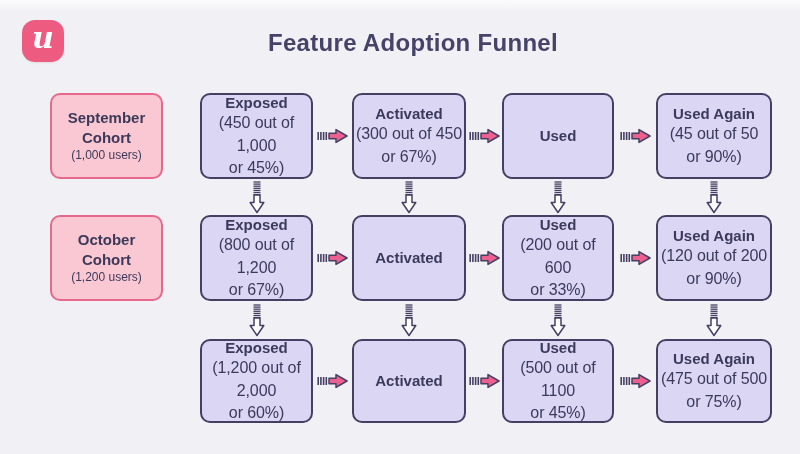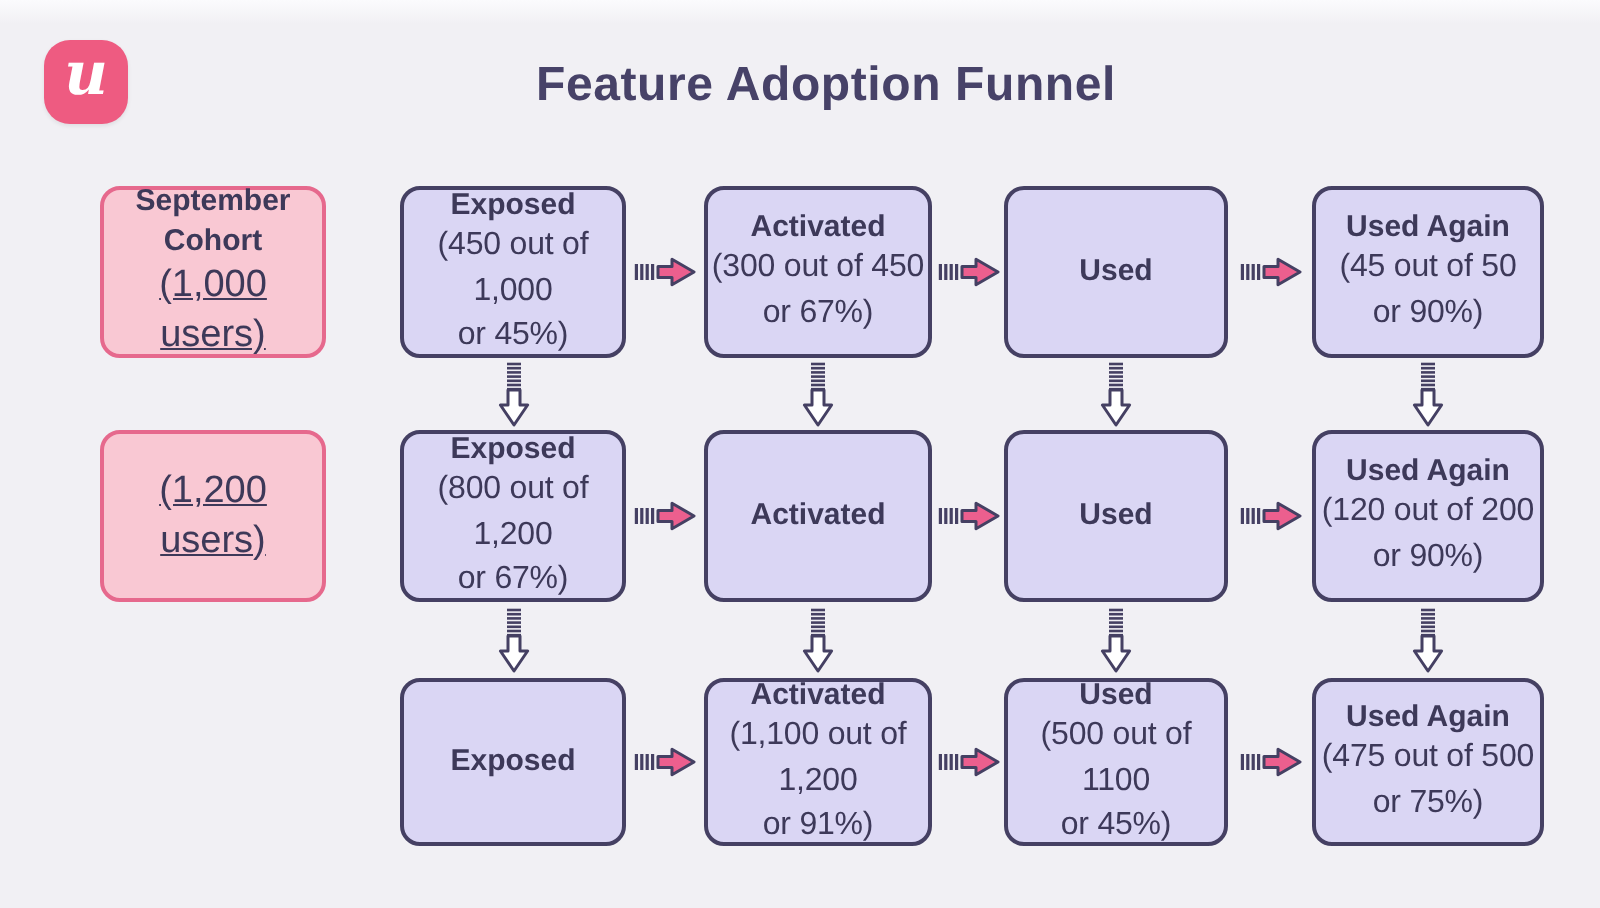--- a/index.html
+++ b/index.html
@@ -26,21 +26,21 @@
     position:absolute;left:50px;top:93px;display:grid;
     grid-template-columns:113px 37px 113px 39px 114px 36px 112px 42px 116px;
     grid-template-rows:86px 36px 86px 38px 84px;
   }
   .cohort{
     background:#f9c8d3;border:2px solid #e6698d;border-radius:10px;
     display:flex;flex-direction:column;align-items:center;justify-content:center;
     text-align:center;color:#3d3959;box-sizing:border-box;padding:2px 16px;
   }
   .c-name{font-weight:700;font-size:15px;line-height:1.3;}
-  .c-users{font-size:19px;line-height:1.3;margin-top:1px;text-decoration:underline;}
+  .c-users{font-size:12px;line-height:1.3;margin-top:1px;}
   .stage{
     background:#dad6f4;border:2px solid #454063;border-radius:10px;
     display:flex;flex-direction:column;align-items:center;justify-content:center;
     text-align:center;color:#3d3959;box-sizing:border-box;padding:14px 1px;
   }
   .s-label{font-weight:700;font-size:15px;line-height:1.3;}
   .s-detail{font-size:16px;line-height:1.4;margin-top:0;white-space:pre-line;letter-spacing:-0.1px;}
   .harrow,.darrow{display:flex;align-items:center;justify-content:center;}
   .defs{position:absolute;width:0;height:0;overflow:hidden;}
 </style>
@@ -132,20 +132,21 @@
           <use href="#down-arrow"></use>
         </svg>
     </div>
     <div class="darrow" style="grid-area:2/9">
       <svg width="20" height="33">
           <use href="#down-arrow"></use>
         </svg>
     </div>
 
     <div class="cohort" style="grid-area:3/1">
+      <div class="c-name">October Cohort</div>
       <div class="c-users">(1,200 users)</div>
     </div>
     <div class="stage" style="grid-area:3/3">
       <div class="s-label">Exposed</div>
       <div class="s-detail">(800 out of 1,200
 or 67%)</div>
     </div>
     <div class="harrow" style="grid-area:3/4">
       <svg width="31" height="18">
           <use href="#right-arrow"></use>
@@ -154,20 +155,22 @@
     <div class="stage" style="grid-area:3/5">
       <div class="s-label">Activated</div>
     </div>
     <div class="harrow" style="grid-area:3/6">
       <svg width="31" height="18">
           <use href="#right-arrow"></use>
         </svg>
     </div>
     <div class="stage" style="grid-area:3/7">
       <div class="s-label">Used</div>
+      <div class="s-detail">(200 out of 600
+or 33%)</div>
     </div>
     <div class="harrow" style="grid-area:3/8">
       <svg width="31" height="18">
           <use href="#right-arrow"></use>
         </svg>
     </div>
     <div class="stage" style="grid-area:3/9">
       <div class="s-label">Used Again</div>
       <div class="s-detail">(120 out of 200
 or 90%)</div>
@@ -189,30 +192,30 @@
         </svg>
     </div>
     <div class="darrow" style="grid-area:4/9">
       <svg width="20" height="33">
           <use href="#down-arrow"></use>
         </svg>
     </div>
 
     <div class="stage" style="grid-area:5/3">
       <div class="s-label">Exposed</div>
+      <div class="s-detail">(1,200 out of 2,000
+or 60%)</div>
     </div>
     <div class="harrow" style="grid-area:5/4">
       <svg width="31" height="18">
           <use href="#right-arrow"></use>
         </svg>
     </div>
     <div class="stage" style="grid-area:5/5">
       <div class="s-label">Activated</div>
-      <div class="s-detail">(1,100 out of 1,200
-or 91%)</div>
     </div>
     <div class="harrow" style="grid-area:5/6">
       <svg width="31" height="18">
           <use href="#right-arrow"></use>
         </svg>
     </div>
     <div class="stage" style="grid-area:5/7">
       <div class="s-label">Used</div>
       <div class="s-detail">(500 out of 1100
 or 45%)</div>

